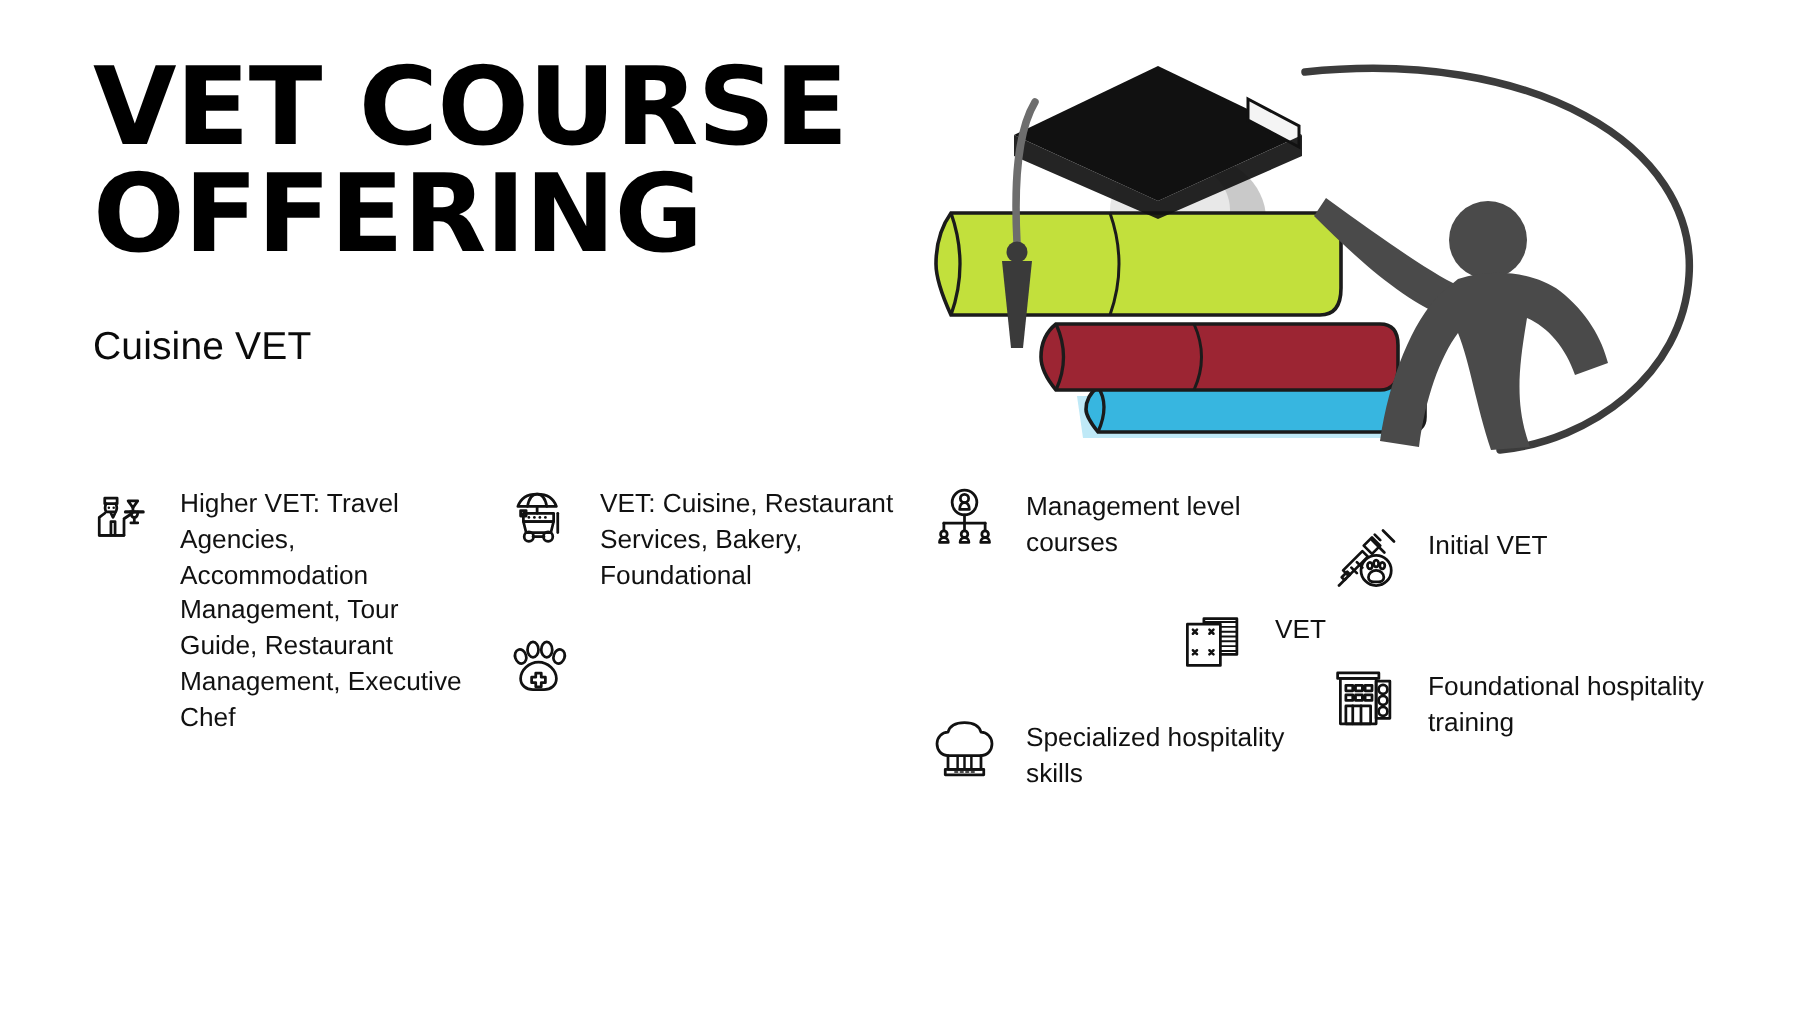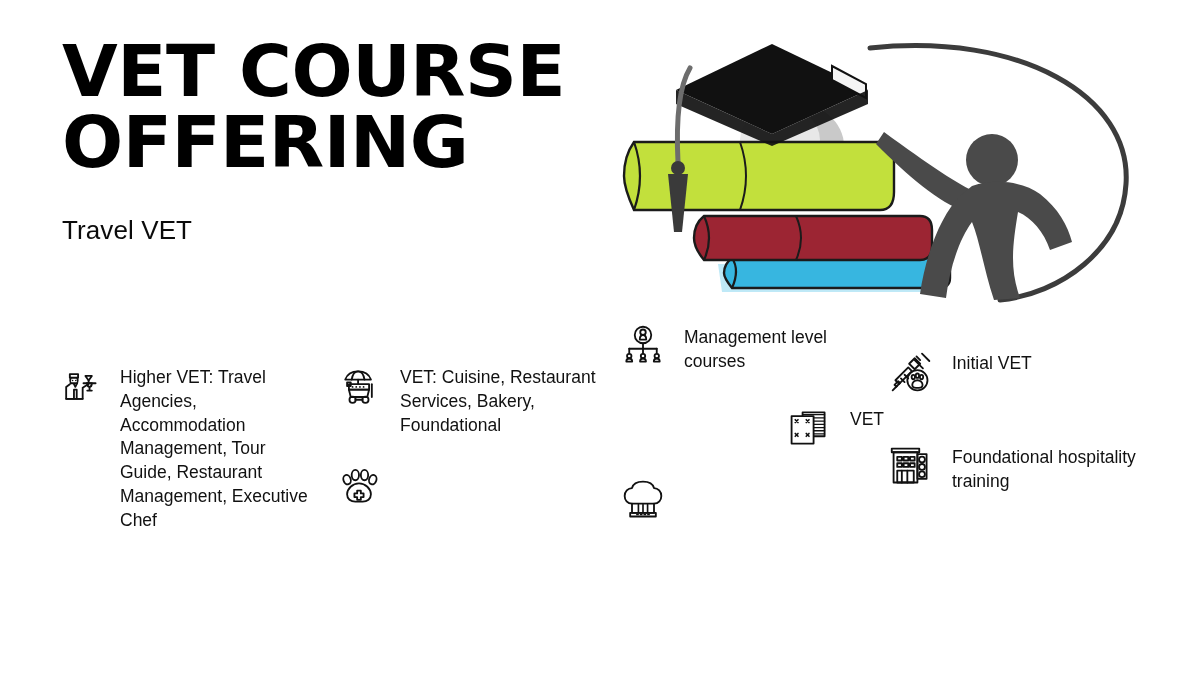--- a/index.html
+++ b/index.html
@@ -68,21 +68,20 @@
   }
   .col-1 { left: 52px;  width: 268px; }
   .col-2 { left: 332px; width: 268px; }
   .col-3 { left: 616px; width: 268px; }
   .col-4 { left: 884px; width: 290px; }
 
   .feature {
     display: flex;
     align-items: flex-start;
     margin-bottom: 22px;
-    margin-top: 42px;
   }
   .feature-icon {
     flex: 0 0 auto;
     width: 54px;
     height: 50px;
     margin-right: 14px;
     display: flex;
     align-items: flex-start;
     justify-content: center;
   }
@@ -106,21 +105,21 @@
   .col-3 .feature-c { margin-top: 22px; }
   .col-4 .feature-a { margin-top: 28px; }
   .col-4 .feature-b { margin-top: 44px; }
 </style>
 </head>
 <body>
 
 <div class="title-block">
   <h1 class="main-title">VET COURSE
 OFFERING</h1>
-  <p class="subtitle">Travel VET</p>
+  <p class="subtitle">Cuisine VET</p>
 </div>
 
 <div class="hero">
   <svg viewBox="0 0 516 278" xmlns="http://www.w3.org/2000/svg">
 
     <path d="M250 22 C 400 6, 512 70, 506 158 C 502 224, 440 268, 380 274" fill="none" stroke="#3c3c3c" stroke-width="5" stroke-linecap="round"></path>
 
     <ellipse cx="172" cy="120" rx="52" ry="44" fill="#c9c9c9"></ellipse>
     <ellipse cx="160" cy="114" rx="40" ry="34" fill="#e8e8e8"></ellipse>
 
@@ -264,20 +263,21 @@
     <div class="feature feature-c">
       <span class="feature-icon">
         <svg viewBox="0 0 48 48" fill="none" stroke="#111" stroke-width="2" stroke-linecap="round" stroke-linejoin="round">
           <path d="M12 28c-5 0-8-4-8-8.5S7.5 11 12 11c1-4 5-7 12-7s11 3 12 7c4.5 0 8 4 8 8.5S41 28 36 28z"></path>
           <path d="M12 28v10h24V28"></path>
           <path d="M10 38h28v4H10z"></path>
           <path d="M19 29v8M24 29v8M29 29v8" stroke-width="1.8"></path>
           <path d="M17 40h14" stroke-width="1.2" stroke-dasharray="2 2"></path>
         </svg>
       </span>
+      <span class="feature-text">Specialized hospitality skills</span>
     </div>
   </div>
 
   <div class="col col-4">
     <div class="feature feature-a">
       <span class="feature-icon">
         <svg viewBox="0 0 48 48" fill="none" stroke="#111" stroke-width="2" stroke-linecap="round" stroke-linejoin="round">
           <path d="M4 44l5-5"></path>
           <path d="M8 40l-2-2 4-4 2 2z"></path>
           <path d="M11 37l-4-4 14-14 4 4z"></path>

